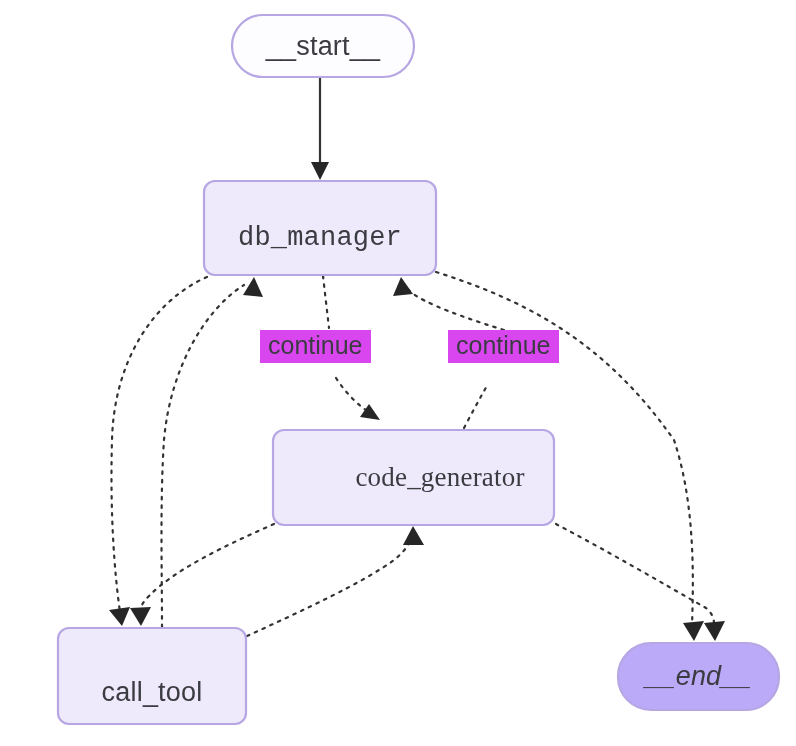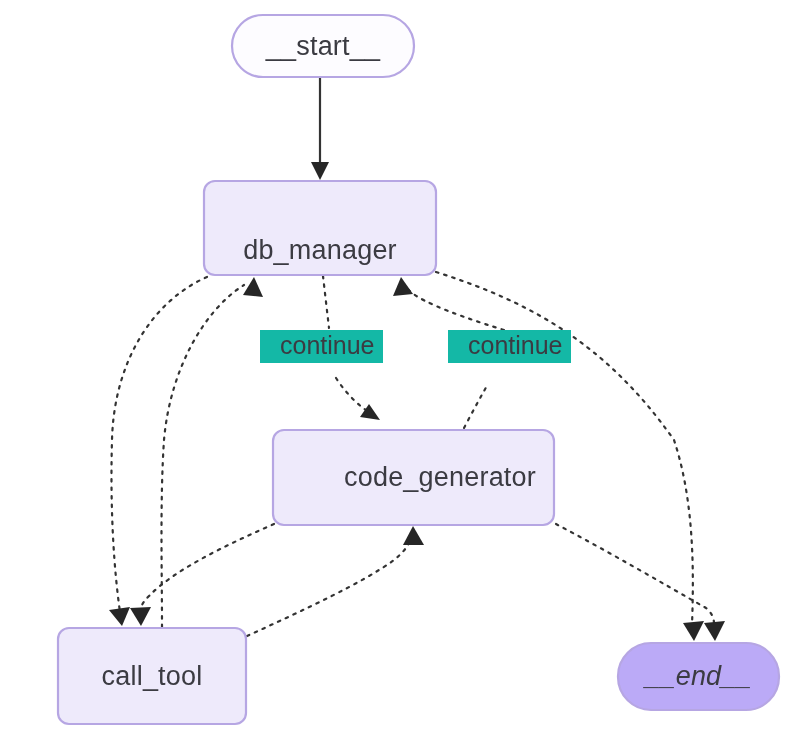--- a/index.html
+++ b/index.html
@@ -72,25 +72,25 @@
   }
   .node-hit {
     position: absolute;
     cursor: pointer;
   }
   .edge-label {
     position: absolute;
     display: flex;
     align-items: center;
     justify-content: center;
-    background: #14b8a6;
+    background: #d946ef;
     color: #3b3b42;
     font-size: 25px;
     font-family: "Liberation Sans", "DejaVu Sans", sans-serif;
-    padding: 3px 8px 5px 20px;
+    padding: 3px 8px 5px 8px;
     white-space: nowrap;
     line-height: 1;
   }
 </style>
 </head>
 <body>
 
 <div id="canvas">
 
   <svg id="graph-svg" viewBox="0 0 796 746">
@@ -139,28 +139,28 @@
       <rect class="node-shape node-fill-solid" x="574" y="643" width="161" height="67" rx="33" ry="33"></rect>
 
     </g>
   </svg>
 
   <div class="node-hit" style="left:188px; top:15px; width:182px; height:62px;">
     <div class="node-label" style="left:0; top:0; width:182px; height:62px;">__start__</div>
   </div>
 
   <div class="node-hit" style="left:160px; top:181px; width:232px; height:94px;">
-    <div class="node-label" style="left:0; top:12px; width:232px; height:114px;">db_manager</div>
+    <div class="node-label" style="left:0; top:0; width:232px; height:114px;font-family:Liberation Mono, monospace;">db_manager</div>
   </div>
 
   <div class="node-hit" style="left:229px; top:430px; width:281px; height:95px;">
-    <div class="node-label" style="left:0; top:0; width:334px; height:95px;">code_generator</div>
+    <div class="node-label" style="left:0; top:0; width:334px; height:95px;font-family:Liberation Serif, serif;">code_generator</div>
   </div>
 
-  <div class="node-hit" style="left:14px; top:628px; width:156px; height:96px;border-radius:27px;">
+  <div class="node-hit" style="left:14px; top:644px; width:156px; height:96px;border-radius:27px;">
     <div class="node-label" style="left:0; top:0; width:188px; height:96px;">call_tool</div>
   </div>
 
   <div class="node-hit" style="left:574px; top:643px; width:161px; height:67px;">
     <div class="node-label" style="left:0; top:0; width:161px; height:67px;font-style:italic;">__end__</div>
   </div>
 
   <div class="edge-label" style="left:216px; top:330px;">continue</div>
 
   <div class="edge-label" style="left:404px; top:330px;">continue</div>

